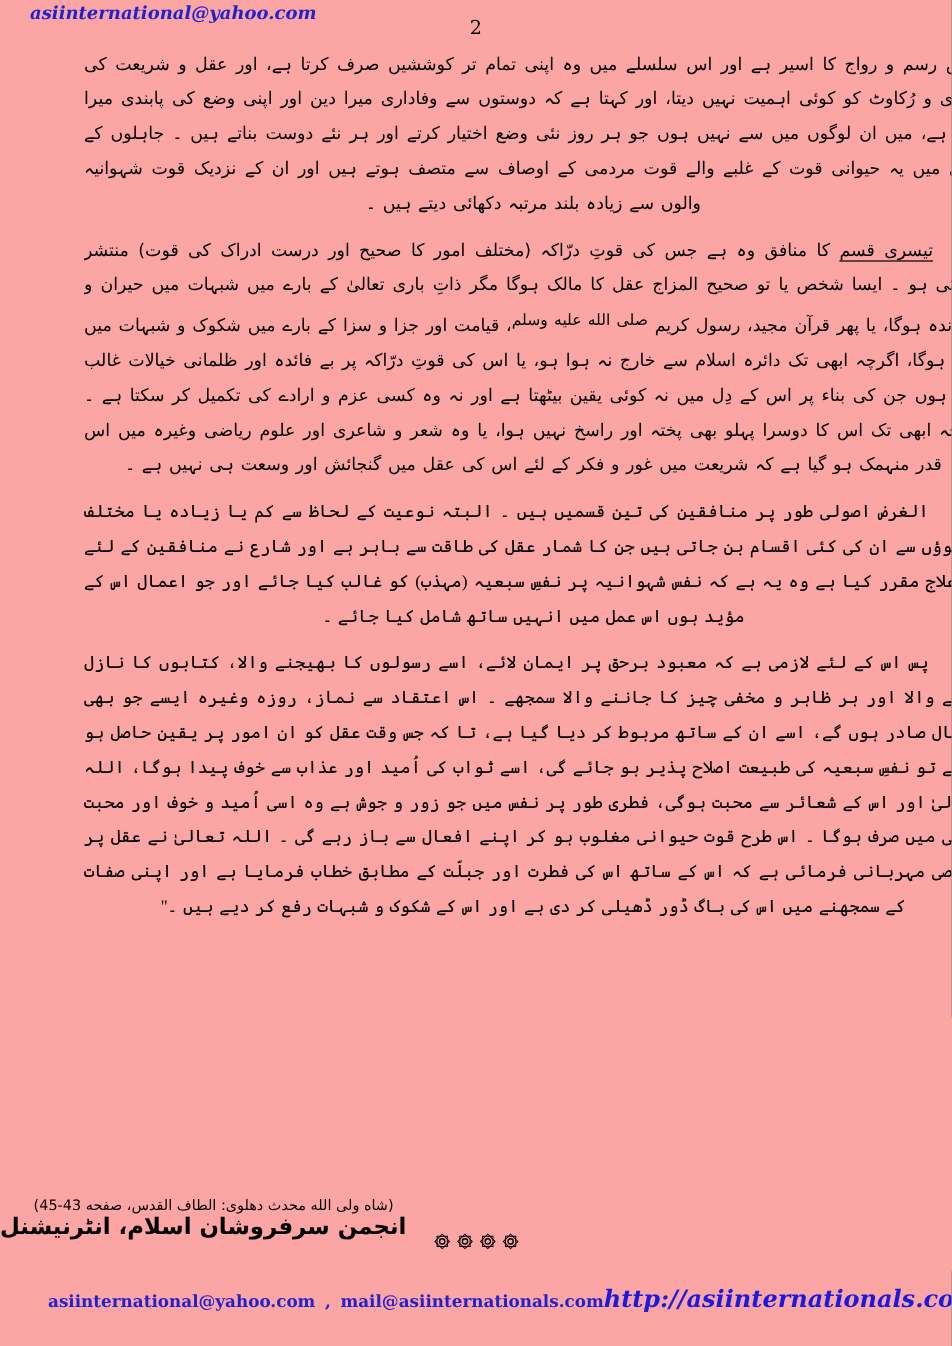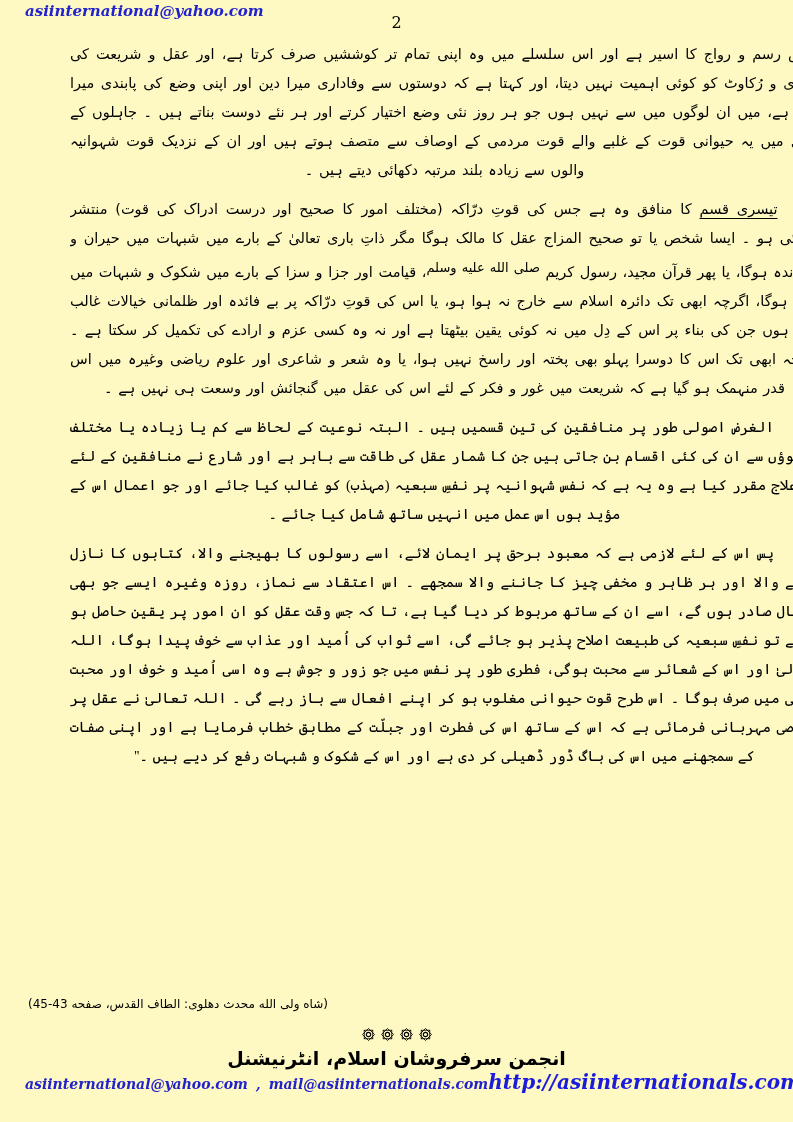--- a/index.html
+++ b/index.html
@@ -1,21 +1,21 @@
 <!DOCTYPE html>
 <html lang="ur"><head>
 <meta charset="utf-8">
 <style>
   html, body { margin: 0; padding: 0; background: #888; }
   .page {
     position: relative;
     width: 793px;
     height: 1122px;
     margin: 0 auto;
-    background: #fef9c3;
+    background: #fca5a5;
     overflow: hidden;
     font-family: "DejaVu Sans", sans-serif;
     color: #000000;
   }
   
   .header-email {
     position: absolute;
     top: 2px;
     left: 25px;
     font-family: "DejaVu Serif", serif;
@@ -73,44 +73,44 @@
     left: 0;
     right: 0;
     text-align: center;
     height: 18px;
     line-height: 16px;
   }
   .ornament-row svg { margin: 0 2px; vertical-align: middle; }
   
   .org-name {
     position: absolute;
-    top: 1047px;
+    top: 1011px;
     left: 0;
     right: 0;
-    text-align: center;
+    text-align: left;
     direction: rtl;
     font-weight: bold;
     font-size: 19px;
   }
   
   .footer {
     position: absolute;
     top: 1070px;
     left: 25px;
     right: 8px;
     display: flex;
     justify-content: space-between;
     align-items: baseline;
   }
   .footer-left {
     font-family: "DejaVu Serif", serif;
-    font-style: italic;
     font-weight: bold;
     font-size: 14px;
     color: #2222cc;
+    margin-left: 15px;
   }
   .footer-left a { color: #2222cc; text-decoration: none; }
   .footer-sep { margin: 0 8px; }
   .footer-url {
     font-family: "DejaVu Serif", serif;
     font-style: italic;
     font-weight: bold;
     font-size: 20px;
     color: #1b1bdd;
     text-decoration: none;

